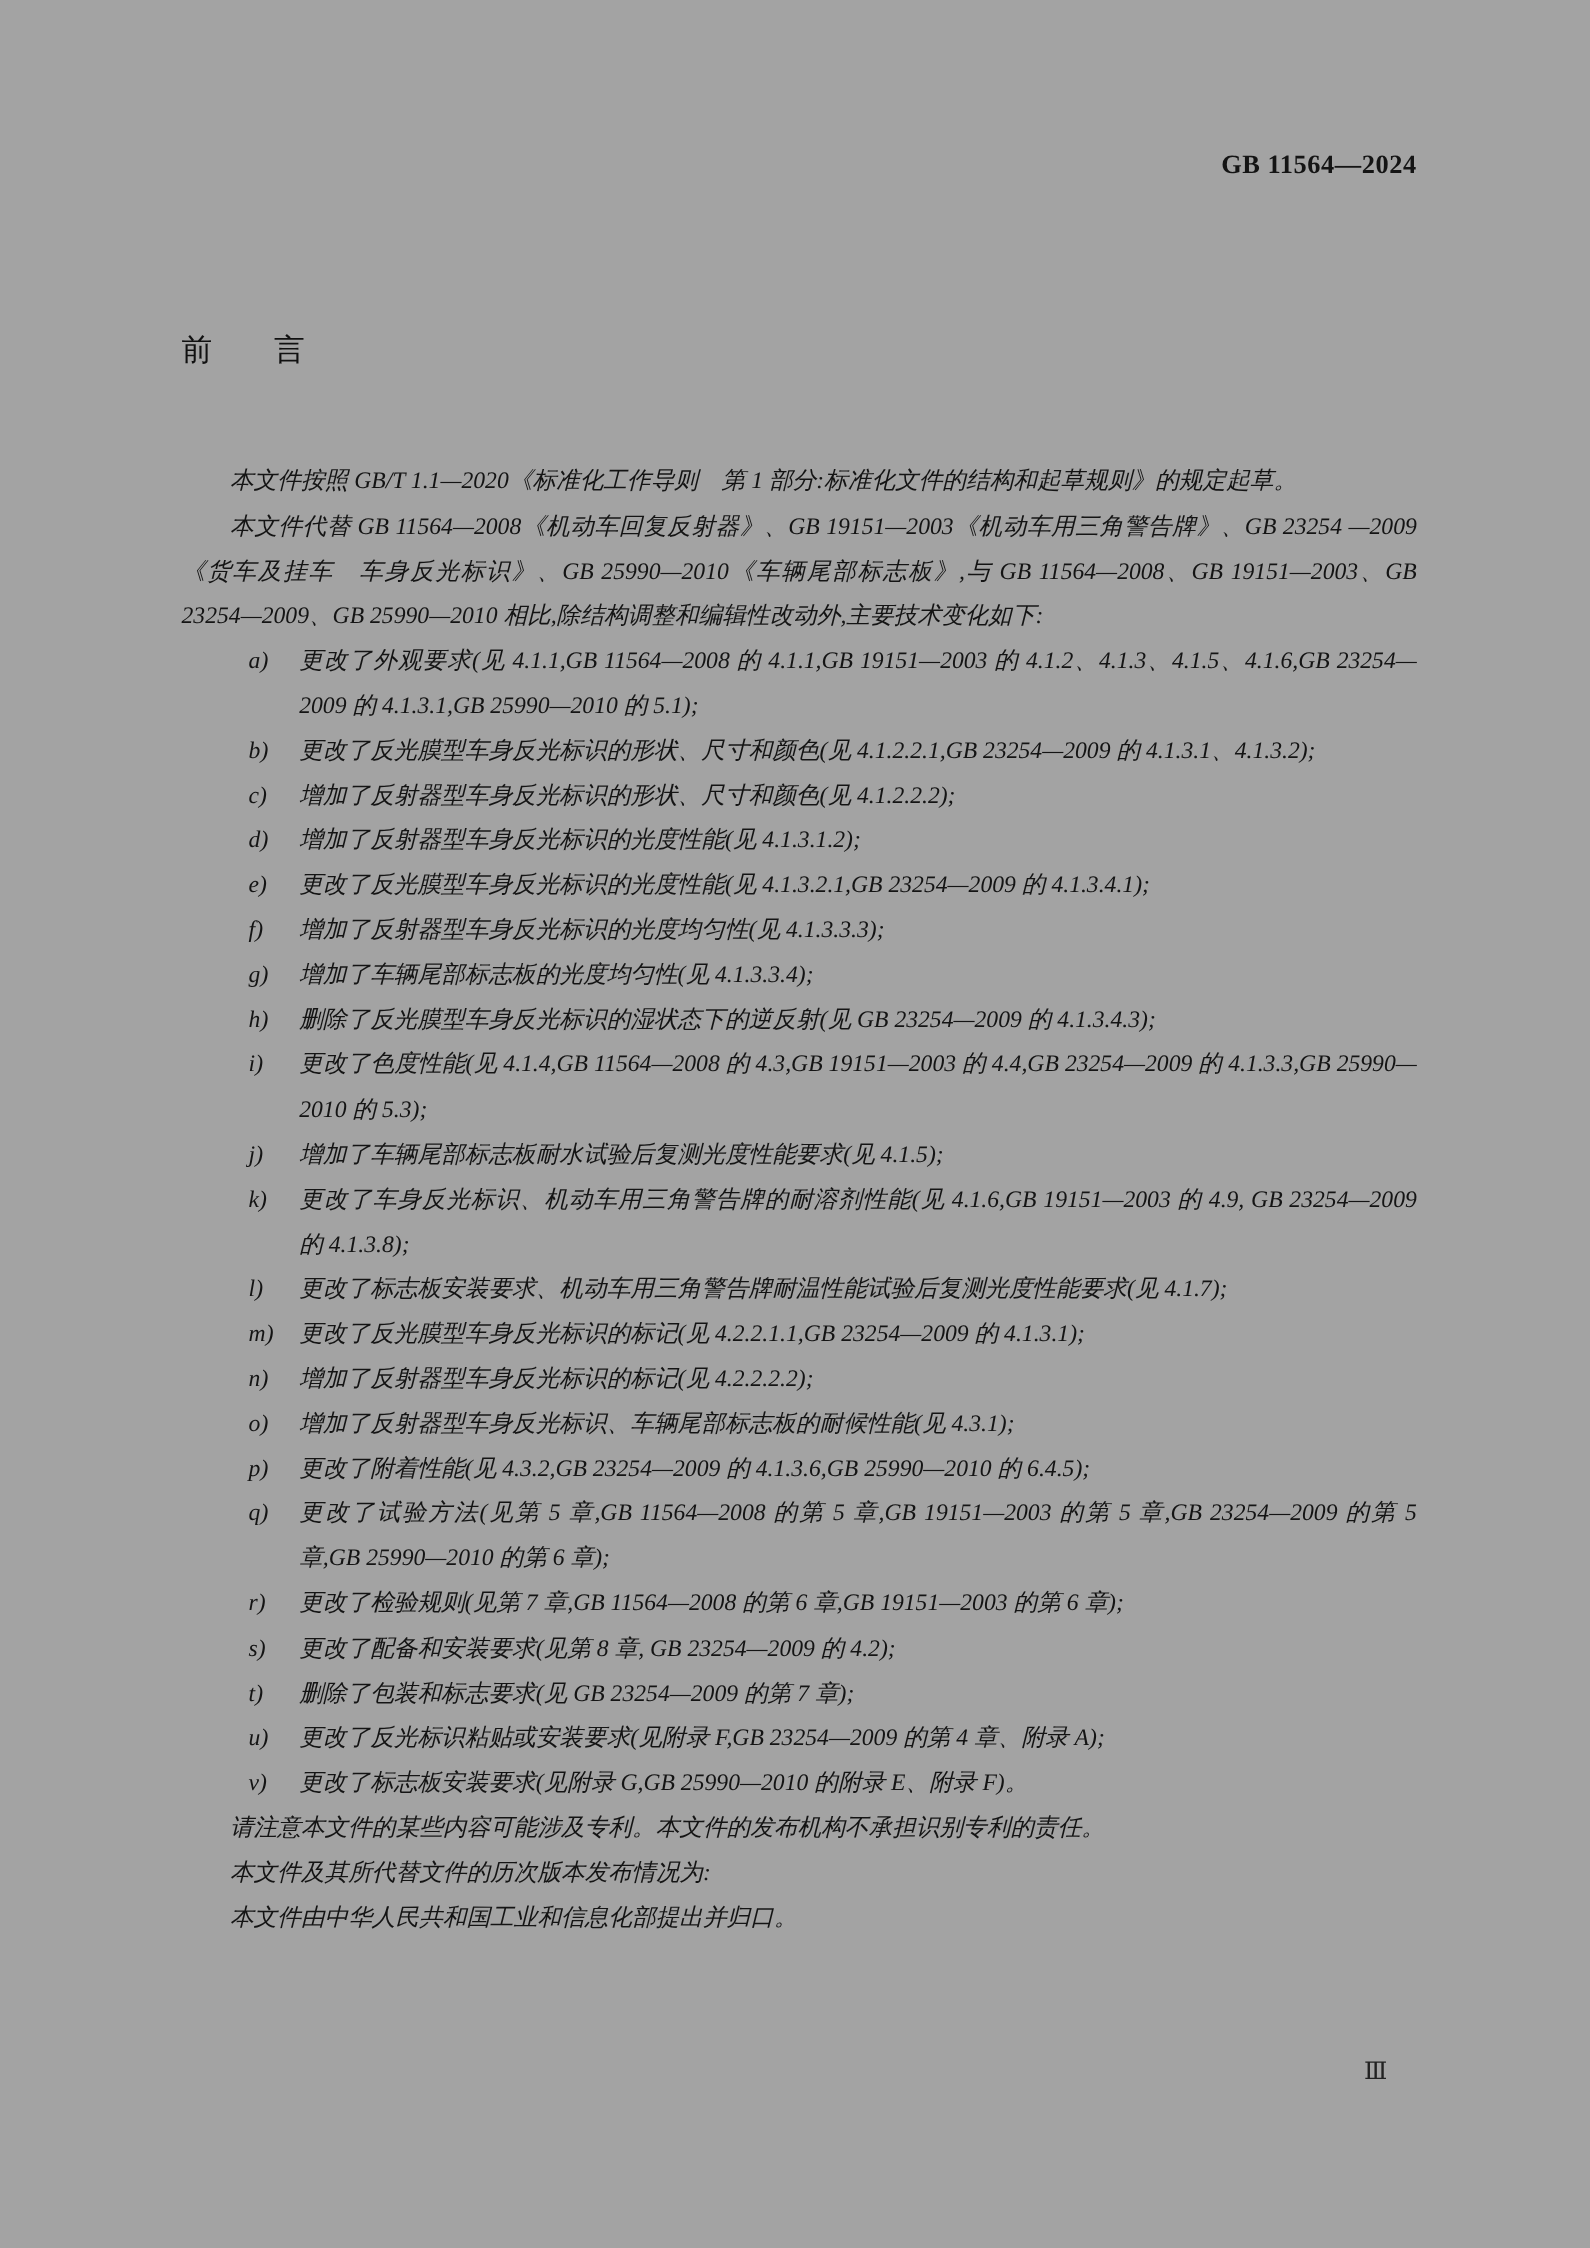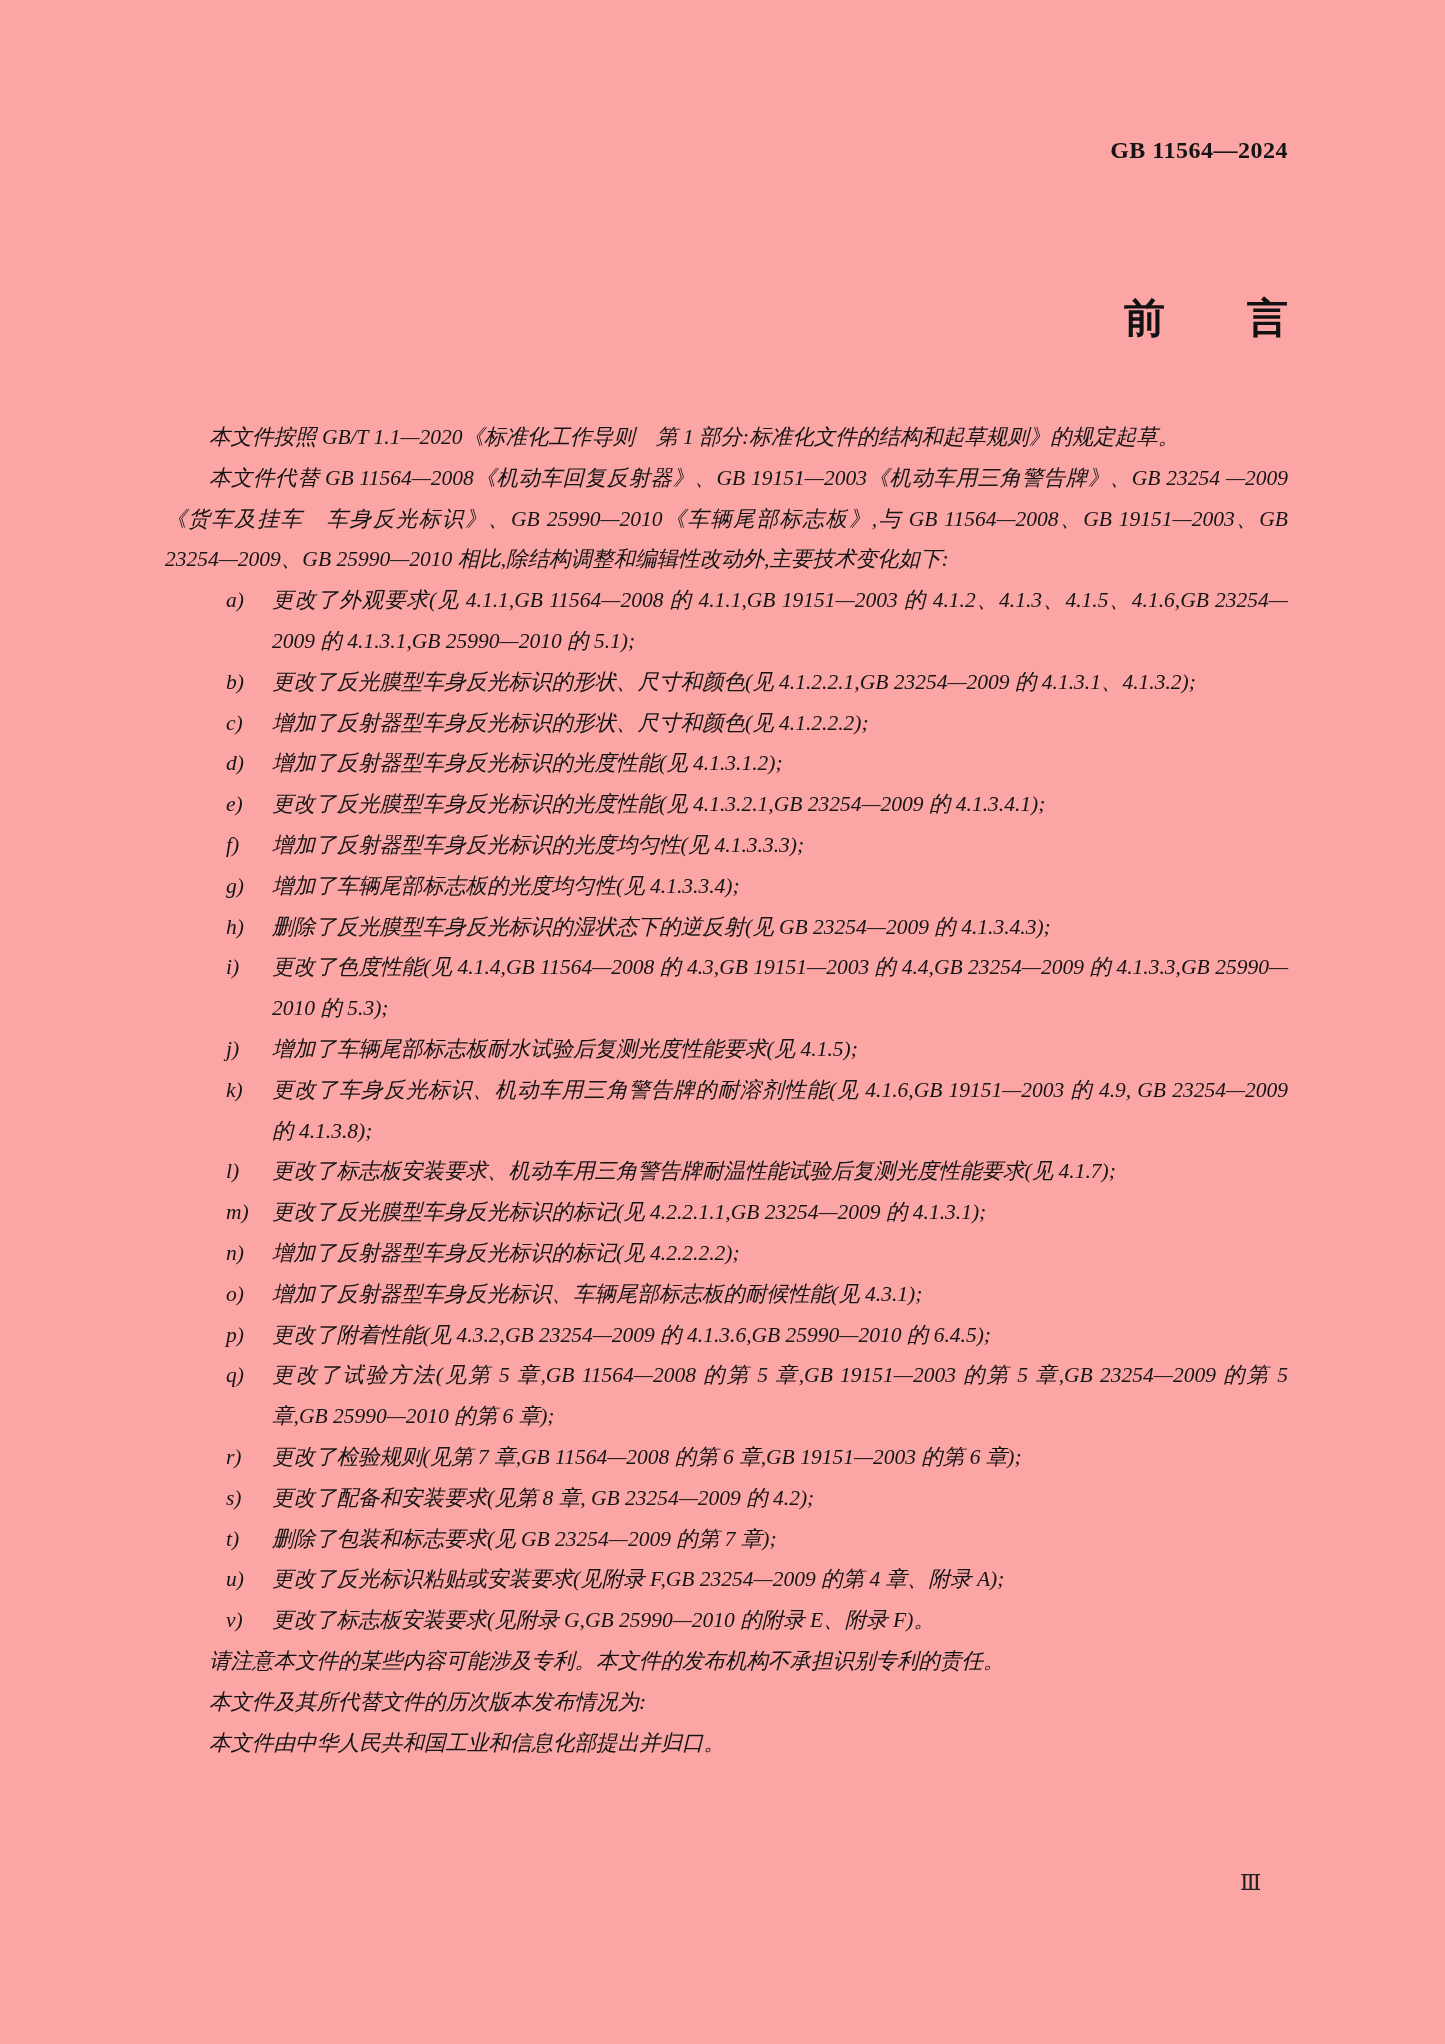--- a/index.html
+++ b/index.html
@@ -4,41 +4,41 @@
 <style>
   html, body {
     margin: 0;
     padding: 0;
     background: #ffffff;
   }
   .page {
     position: relative;
     width: 1445px;
     height: 2044px;
-    background: #fca5a5;
+    background: #a3a3a3;
     box-sizing: border-box;
     padding: 136px 157px 0 165px;
     font-family: "Liberation Serif", "DejaVu Serif", serif;
     color: #141414;
     font-size: 21.5px;
     overflow: hidden;
   }
   .doc-number {
     text-align: right;
     font-weight: 700;
     font-size: 24px;
     letter-spacing: 0.5px;
     line-height: 28px;
   }
   .fw-title {
     margin: 131px 0 0 0;
-    text-align: right;
+    text-align: left;
     font-family: "Liberation Sans", "DejaVu Sans", sans-serif;
-    font-weight: 700;
-    font-size: 41px;
+    font-weight: 400;
+    font-size: 28px;
     line-height: 46px;
     color: #111;
   }
   .content {
     margin-top: 76px;
     line-height: 40.8px;
     text-align: justify;
     font-style: italic;
   }
   .para {

